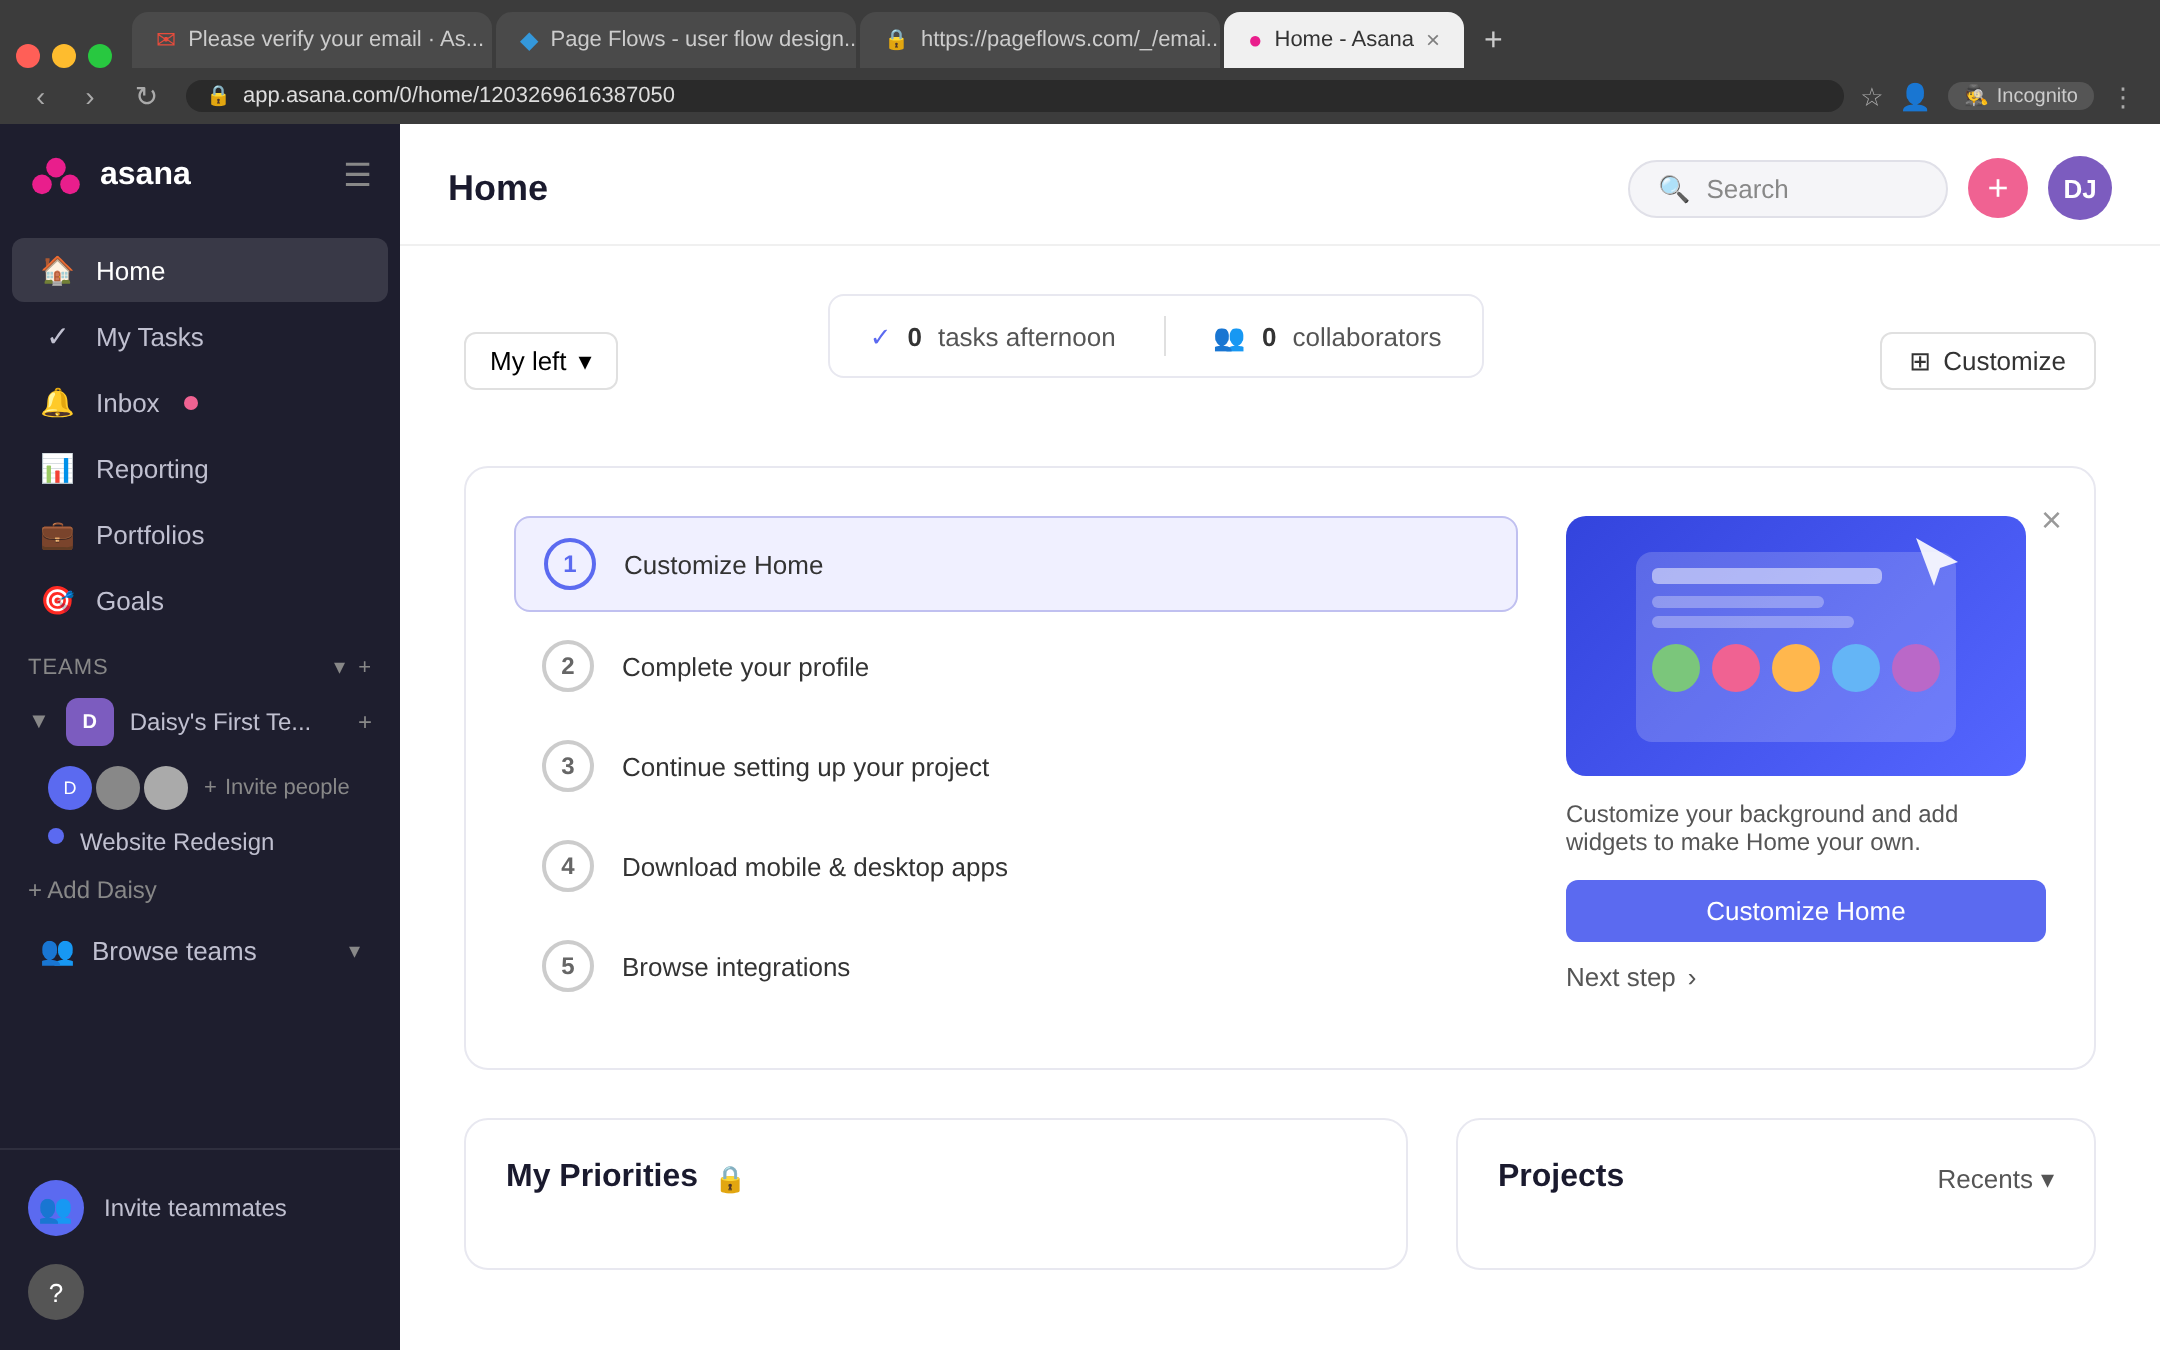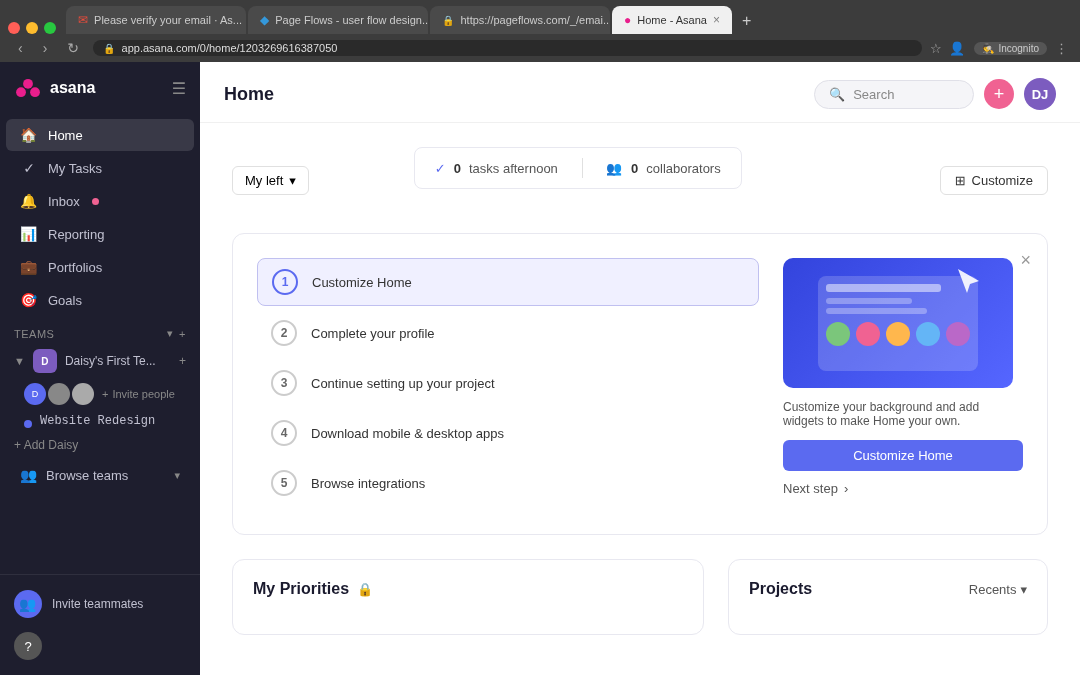--- a/index.html
+++ b/index.html
@@ -37,21 +37,21 @@
     .sidebar-nav { padding: 4px 0; flex: 1; }
     .sidebar-item { display: flex; align-items: center; gap: 10px; padding: 7px 14px; cursor: pointer; font-size: 13px; color: #c0c0d0; border-radius: 6px; margin: 1px 6px; }
     .sidebar-item.active { background: rgba(255,255,255,0.12); color: #fff; }
     .sidebar-item-icon { width: 18px; height: 18px; display: flex; align-items: center; justify-content: center; font-size: 14px; flex-shrink: 0; }
     .sidebar-section { padding: 10px 14px 4px; }
     .sidebar-section-header { display: flex; align-items: center; justify-content: space-between; color: #888; font-size: 11px; text-transform: uppercase; letter-spacing: 0.5px; cursor: pointer; }
     .team-item { display: flex; align-items: center; gap: 8px; padding: 5px 14px; cursor: pointer; font-size: 12px; color: #c0c0d0; }
     .team-avatar { width: 24px; height: 24px; border-radius: 6px; background: #5b6af0; color: #fff; display: flex; align-items: center; justify-content: center; font-size: 10px; font-weight: 700; flex-shrink: 0; }
     .team-avatar-purple { background: #7c5cbf; }
     .invite-link { font-size: 11px; color: #888; cursor: pointer; display: flex; align-items: center; gap: 4px; }
-    .project-item { display: flex; align-items: flex-end; gap: 8px; padding: 4px 14px 4px 24px; cursor: pointer; font-size: 12px; color: #c0c0d0; font-family: Liberation Mono, monospace; }
+    .project-item { display: flex; align-items: flex-start; gap: 8px; padding: 4px 14px 4px 24px; cursor: pointer; font-size: 12px; color: #c0c0d0; }
     .project-dot { width: 8px; height: 8px; border-radius: 50%; background: #5b6af0; flex-shrink: 0; }
     .add-team { display: flex; align-items: center; gap: 8px; padding: 6px 14px; color: #888; font-size: 12px; cursor: pointer; }
     .browse-teams-item { display: flex; align-items: center; gap: 8px; padding: 7px 14px; cursor: pointer; font-size: 13px; color: #c0c0d0; margin: 1px 6px; border-radius: 6px; }
     .sidebar-bottom { padding: 8px 0; border-top: 1px solid rgba(255,255,255,0.08); margin-top: auto; }
     .sidebar-bottom-item { display: flex; align-items: center; gap: 10px; padding: 7px 14px; cursor: pointer; font-size: 12px; color: #c0c0d0; }
     .bottom-avatar { width: 28px; height: 28px; border-radius: 50%; background: #5b6af0; color: #fff; display: flex; align-items: center; justify-content: center; font-size: 11px; font-weight: 700; }
 
     
     .main { flex: 1; background: #fff; overflow-y: auto; }
     .main-header { padding: 16px 24px 12px; display: flex; align-items: center; justify-content: space-between; border-bottom: 1px solid #f0f0f0; }

